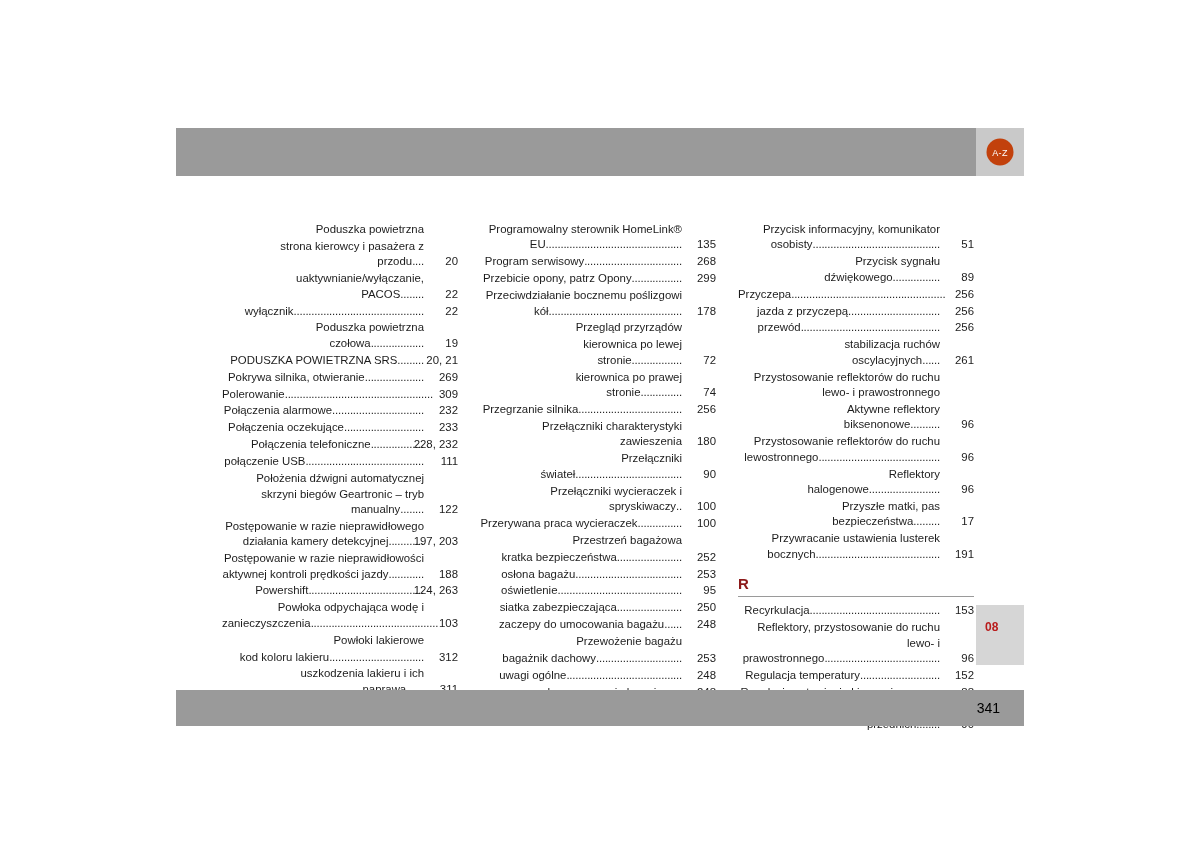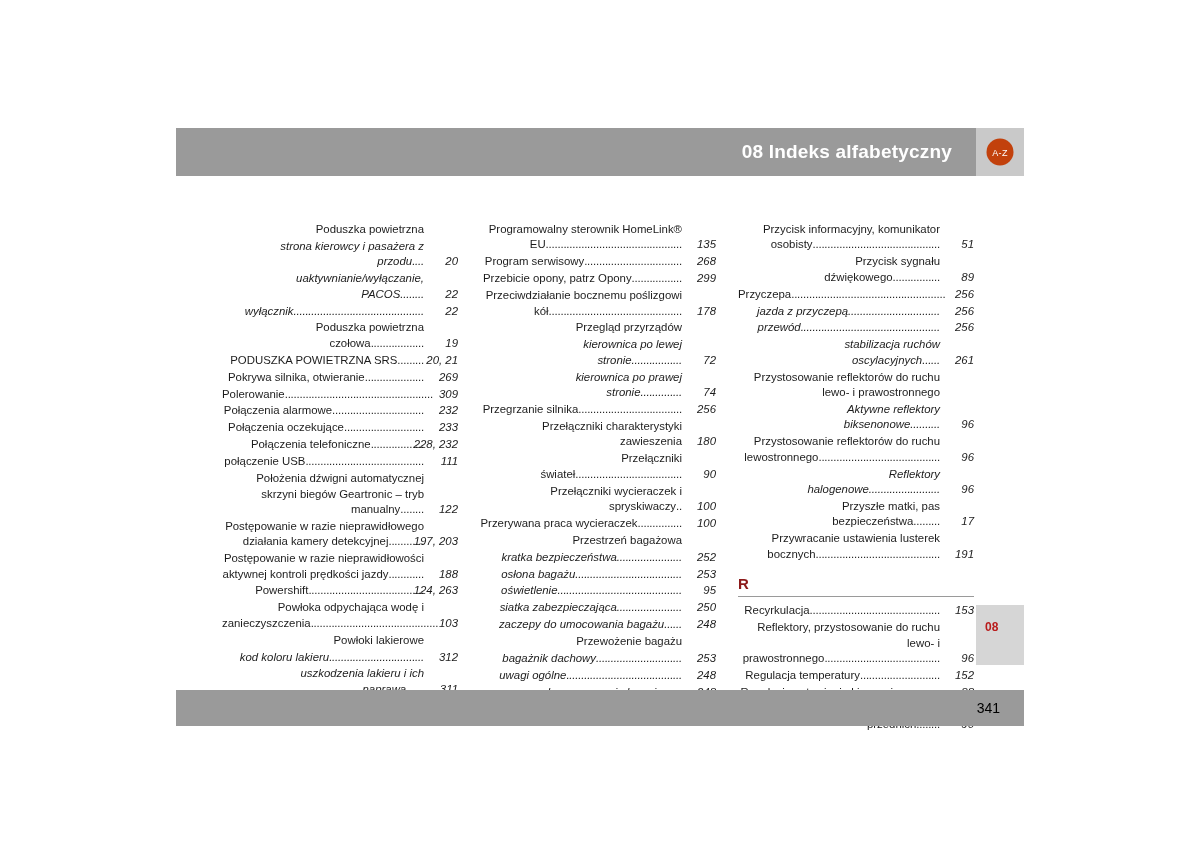--- a/index.html
+++ b/index.html
@@ -136,44 +136,42 @@
     display: block;
     padding-right: 34px;
     text-align: right;
   }
   .entry .pg {
     position: absolute;
     right: 0;
     bottom: 0;
     text-align: right;
     white-space: nowrap;
-    font-style: italic;
-  }
-  .entry.lvl2 .txt { padding-left: 17px; font-style: italic; }
+  }
+  .entry.lvl2 .txt { padding-left: 17px; }
 
   .dots { letter-spacing: -0.2px; }
 
   
   .letter {
     margin-top: 14px;
     margin-bottom: 6px;
     font-size: 15px;
     font-weight: bold;
     color: #8c1a1a;
     border-bottom: 1px solid #9a9a9a;
     padding-bottom: 5px;
   }
 </style>
 </head>
 <body>
 
 <div class="page">
 
   <div class="header-bar">
-    <div class="header-title">08 Indeks alfabetyczny</div>
     <div class="header-badge-box">
       <div class="header-badge">A-Z</div>
     </div>
   </div>
 
   <div class="columns">
     <div class="col col-1" id="col1">
         <div class="entry">
           <span class="txt">Poduszka powietrzna</span>
         </div>

